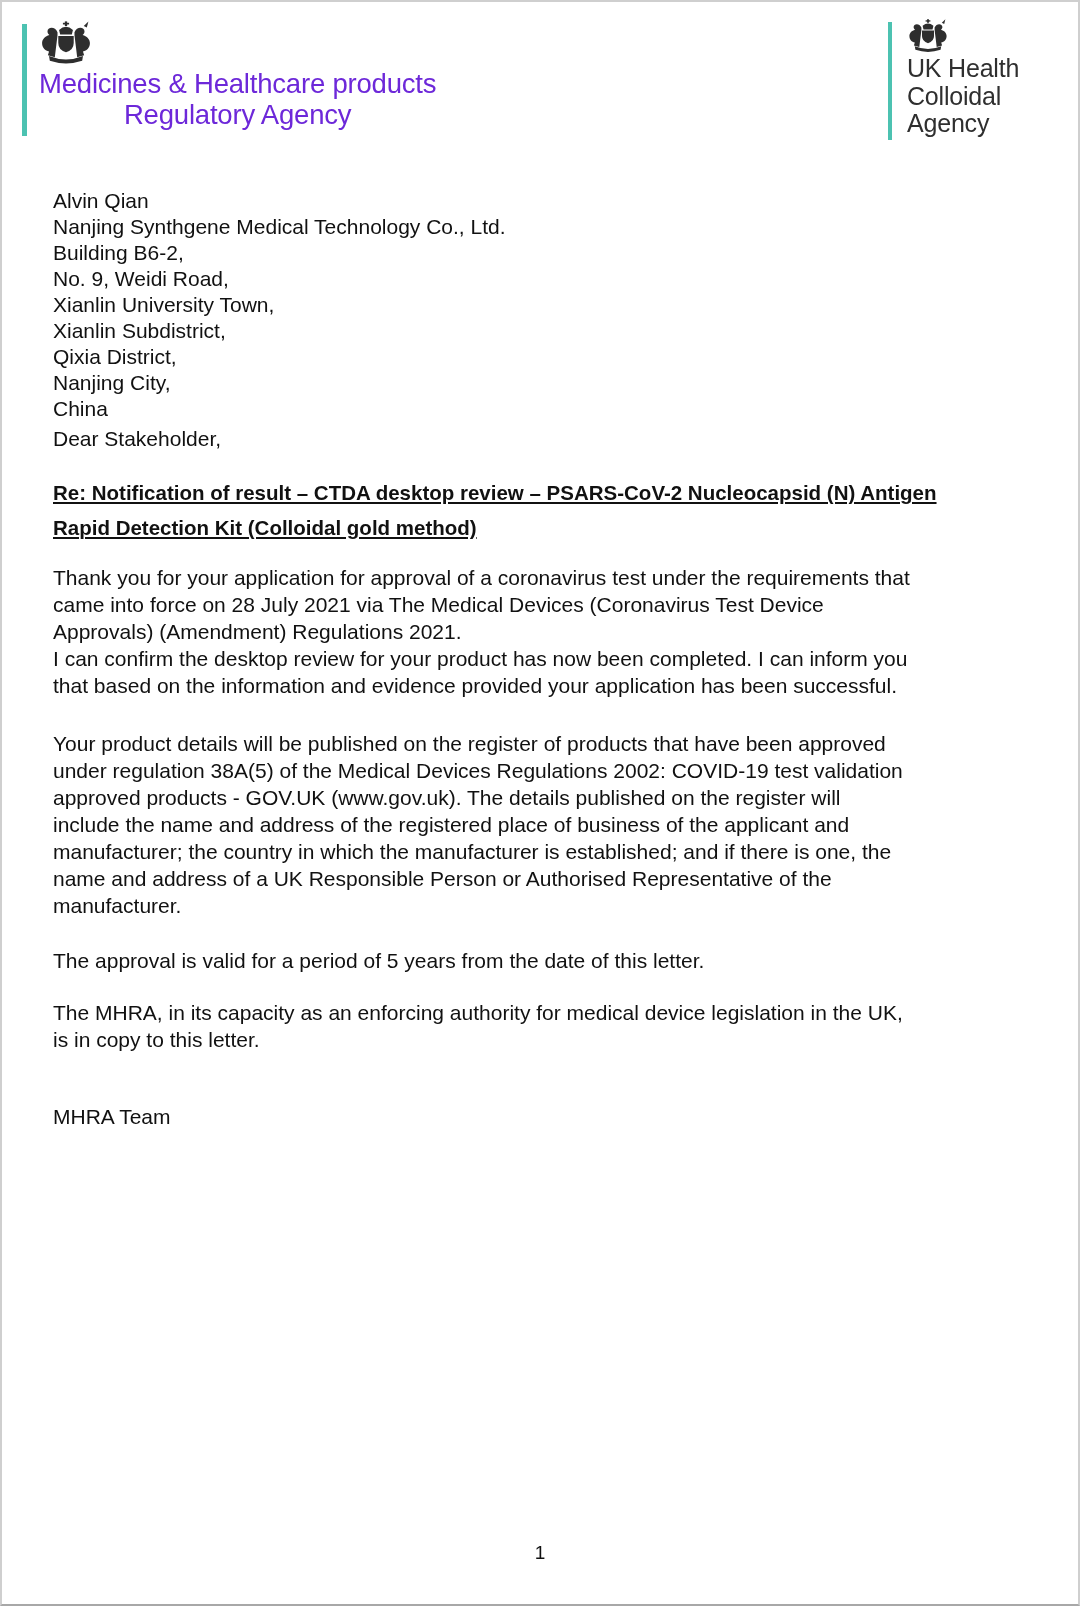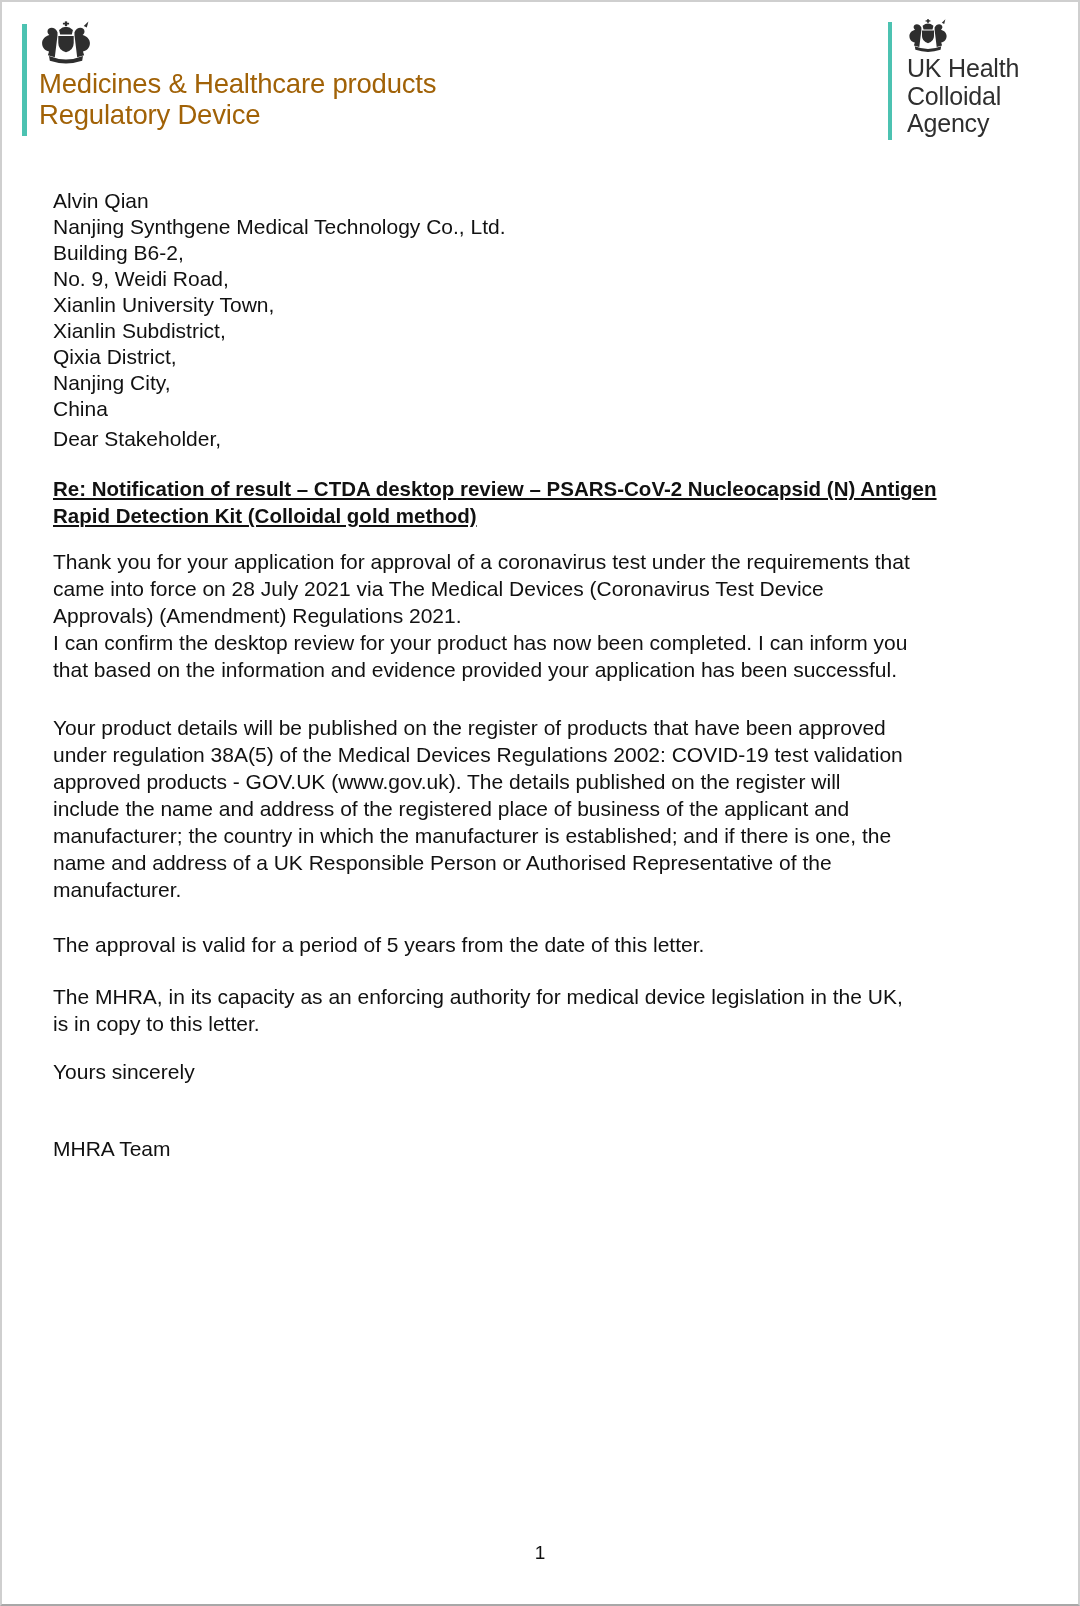--- a/index.html
+++ b/index.html
@@ -18,22 +18,23 @@
 
   
   .logo { position: absolute; display: flex; }
   .logo .teal-bar { background: #4cc2b1; flex: 0 0 auto; }
 
   .logo-mhra { left: 20px; top: 18px; }
   .logo-mhra .teal-bar { width: 5px; height: 112px; margin-top: 4px; }
   .logo-mhra .logo-body { margin-left: 12px; }
   .logo-mhra .crest { display: block; margin: 0 0 2px 0; }
   .logo-mhra .logo-text {
-    font-size: 27.5px; line-height: 31px; color: #a16207;
+    font-size: 27.5px; line-height: 31px; color: #6d28d9;
     letter-spacing: -0.2px;
+    text-align: center;
   }
 
   .logo-ukhsa { left: 886px; top: 16px; }
   .logo-ukhsa .teal-bar { width: 4px; height: 118px; margin-top: 4px; }
   .logo-ukhsa .logo-body { margin-left: 15px; }
   .logo-ukhsa .crest { display: block; margin: 0 0 1px 0; }
   .logo-ukhsa .logo-text {
     font-size: 25px; line-height: 27.5px; color: #2f2f2f;
     letter-spacing: -0.2px;
   }
@@ -50,21 +51,21 @@
   .pre { white-space: pre; }
 
   .address      { margin-top: 186px; }
   .date-line    { margin-top: 25px; text-align: right; }
   .salutation   { margin-top: 4px; }
   .subject {
     margin-top: 23px;
     font-weight: bold;
     text-decoration: underline;
     font-size: 20.5px;
-    line-height: 27px;
+    line-height: 35px;
   }
   .para { line-height: 27px; margin: 0; }
   .para-1 { margin-top: 19px; }
   .para-2 { }
   .para-3 { margin-top: 31px; }
   .para-4 { margin-top: 28px; }
   .para-5 { margin-top: 25px; }
   .closing   { margin-top: 22px; }
   .signature { margin-top: 51px; }
 
@@ -90,21 +91,21 @@
         <rect x="31" y="1.8" width="8" height="2.2"></rect>
         <path d="M26 11 q9 -8 18 0 l-1.5 6 h-15 z"></path>
         <path d="M25 19 h20 v9 q0 9 -10 12 q-10 -3 -10 -12 z"></path>
         <path d="M24 14 C21 6 11 7 11 13 c0 2 1 3.5 2.5 4.5 C8 19 4 23 4 28 c0 6 4 10 9 11 l-1.5 5 l9 2.5 L24 18 z"></path>
         <path d="M46 14 c3 -8 13 -7 13 -1 c0 2 -1 3.5 -2.5 4.5 C62 19 66 23 66 28 c0 6 -4 10 -9 11 l1.5 5 l-9 2.5 L46 18 z"></path>
         <path d="M58 6 l6 -6 l-2 8 z"></path>
         <path d="M13 45 q22 9 44 0 l-1 6 q-21 7 -42 0 z"></path>
       </svg>
       <div class="logo-text">
         <div>Medicines &amp; Healthcare products</div>
-        <div>Regulatory Device</div>
+        <div>Regulatory Agency</div>
       </div>
     </div>
   </div>
 
   <div class="logo logo-ukhsa">
     <div class="teal-bar"></div>
     <div class="logo-body">
       <svg class="crest" width="42" height="36" viewBox="0 0 70 56" aria-hidden="true">
         <rect x="33.5" y="0" width="3" height="6"></rect>
         <rect x="31" y="1.8" width="8" height="2.2"></rect>
@@ -156,19 +157,18 @@
 include the name and address of the registered place of business of the applicant and
 manufacturer; the country in which the manufacturer is established; and if there is one, the
 name and address of a UK Responsible Person or Authorised Representative of the
 manufacturer.</p>
 
   <p class="para para-4 pre">The approval is valid for a period of 5 years from the date of this letter.</p>
 
   <p class="para para-5 pre">The MHRA, in its capacity as an enforcing authority for medical device legislation in the UK,
 is in copy to this letter.</p>
 
-  <div class="closing">Yours sincerely</div>
 
   <div class="signature">MHRA Team</div>
 
 </main>
 
 <div class="page-number">1</div>
 
 </body></html>

